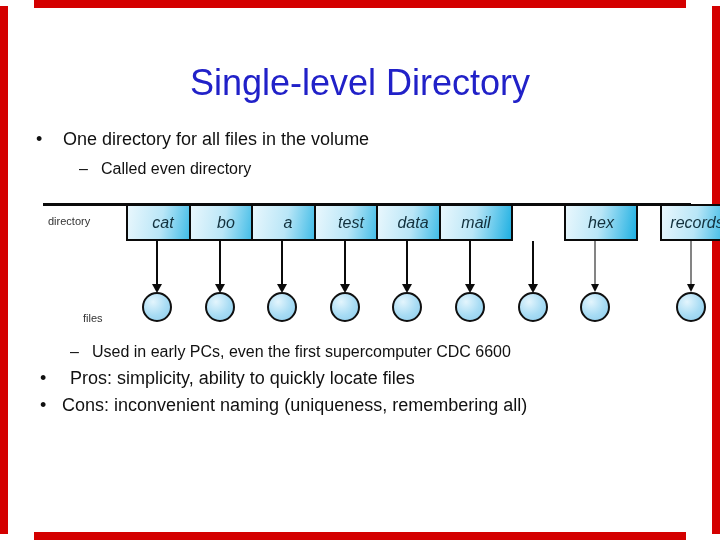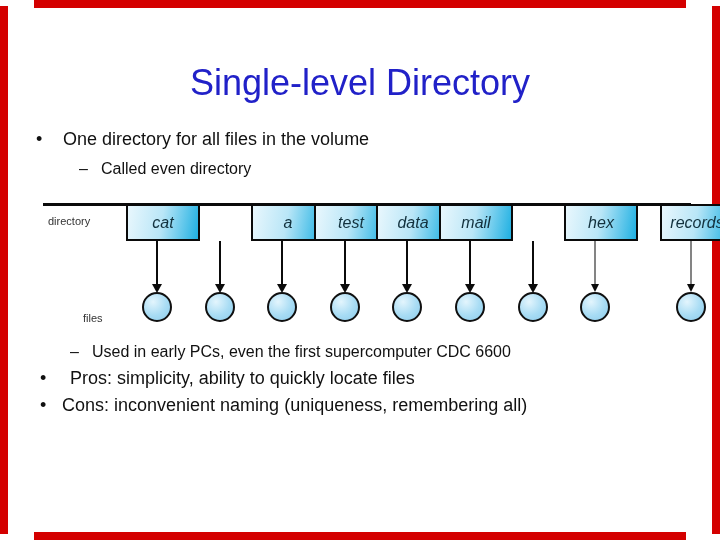--- a/index.html
+++ b/index.html
@@ -82,20 +82,23 @@
       <div class="box">
           <span>cat</span>
         </div>
       <div class="arrow">
           <div class="stem"></div>
           <div class="head"></div>
         </div>
       <div class="circle"></div>
     </div>
     <div class="entry" style="left:189px;">
+      <div class="box">
+          <span>bo</span>
+        </div>
       <div class="arrow">
           <div class="stem"></div>
           <div class="head"></div>
         </div>
       <div class="circle"></div>
     </div>
     <div class="entry" style="left:251px;">
       <div class="box">
           <span>a</span>
         </div>

